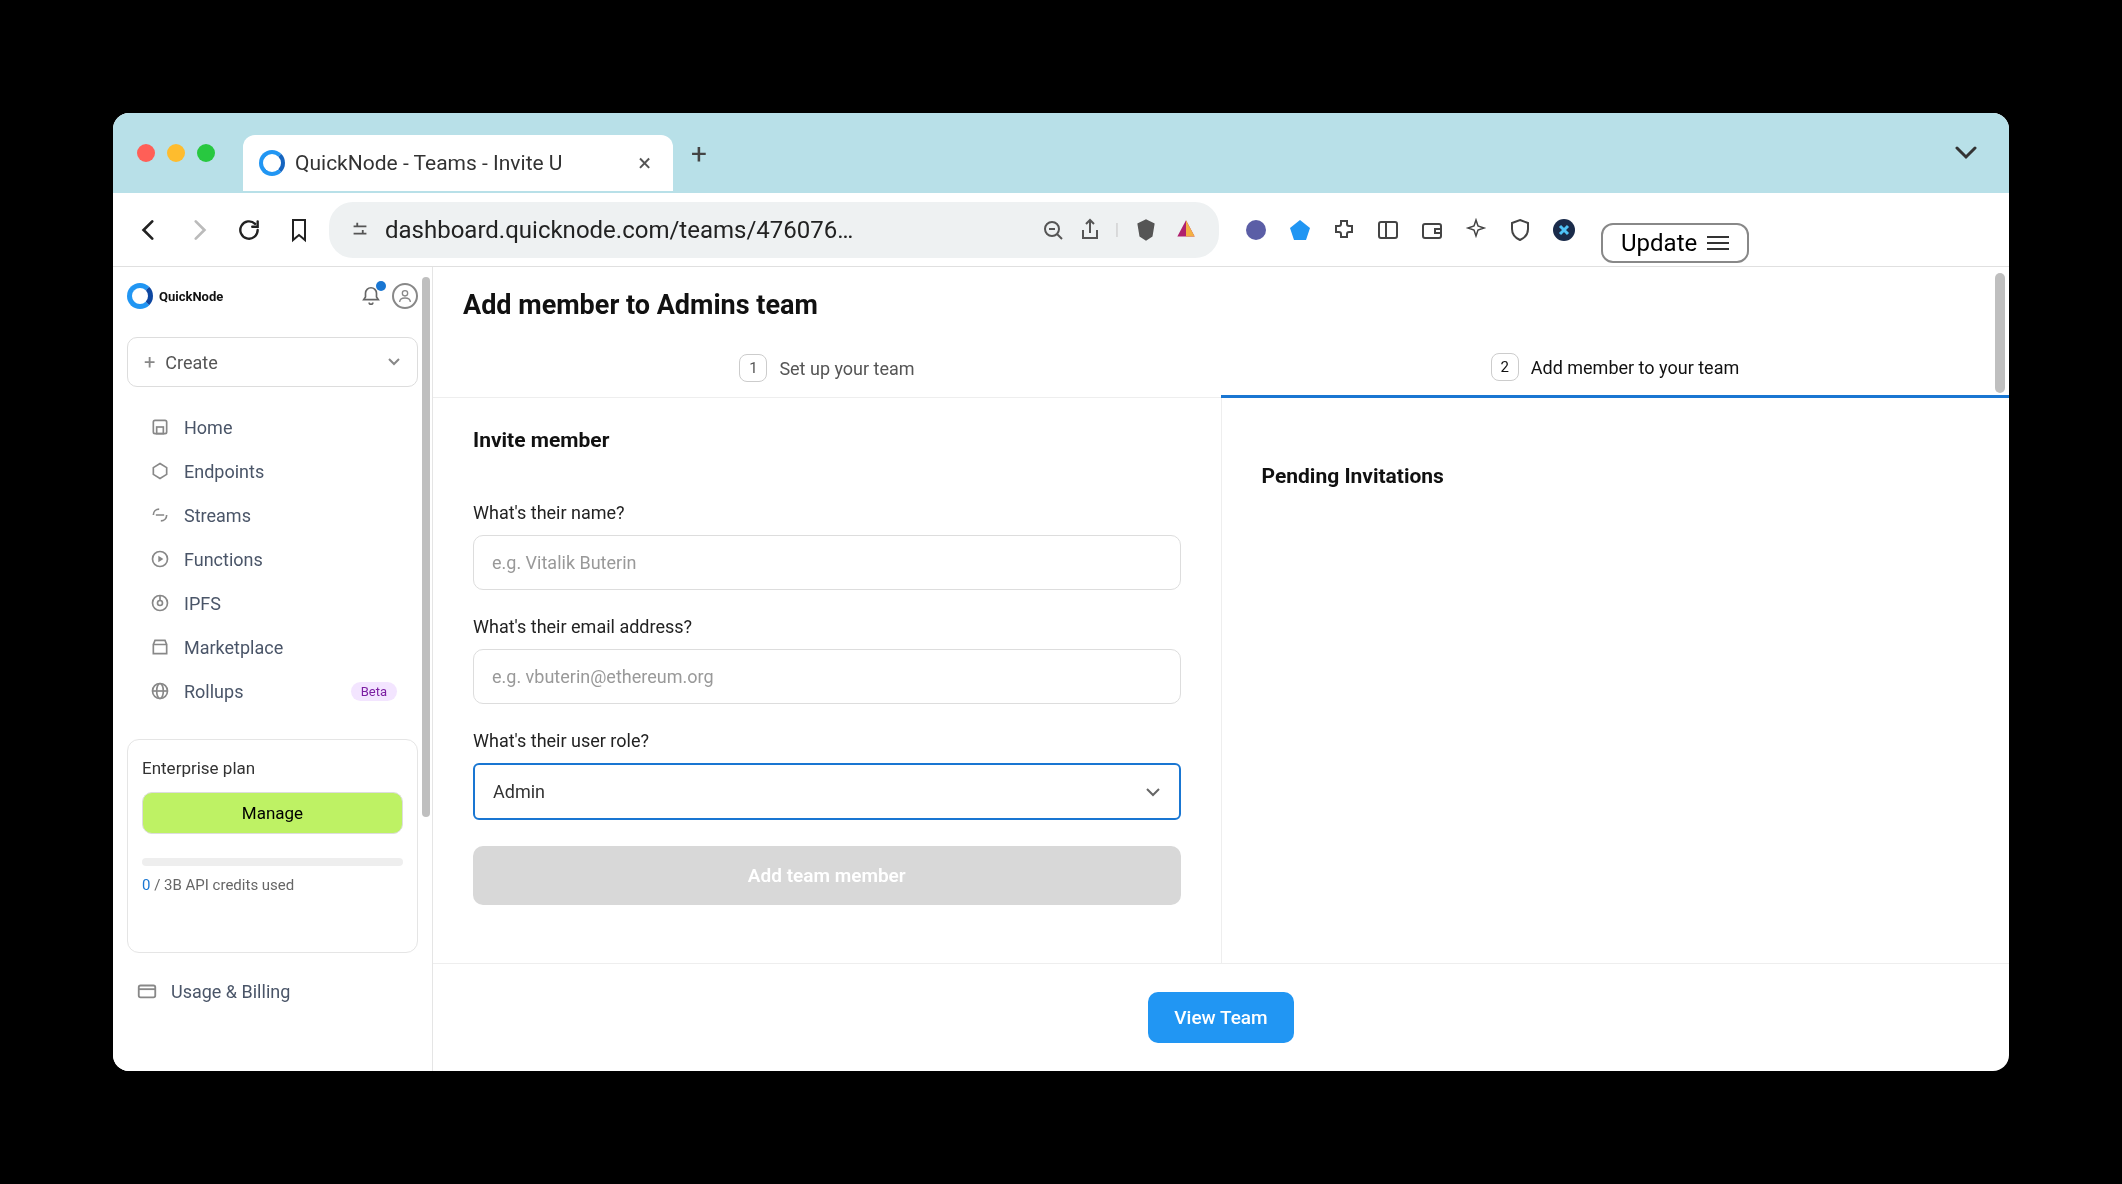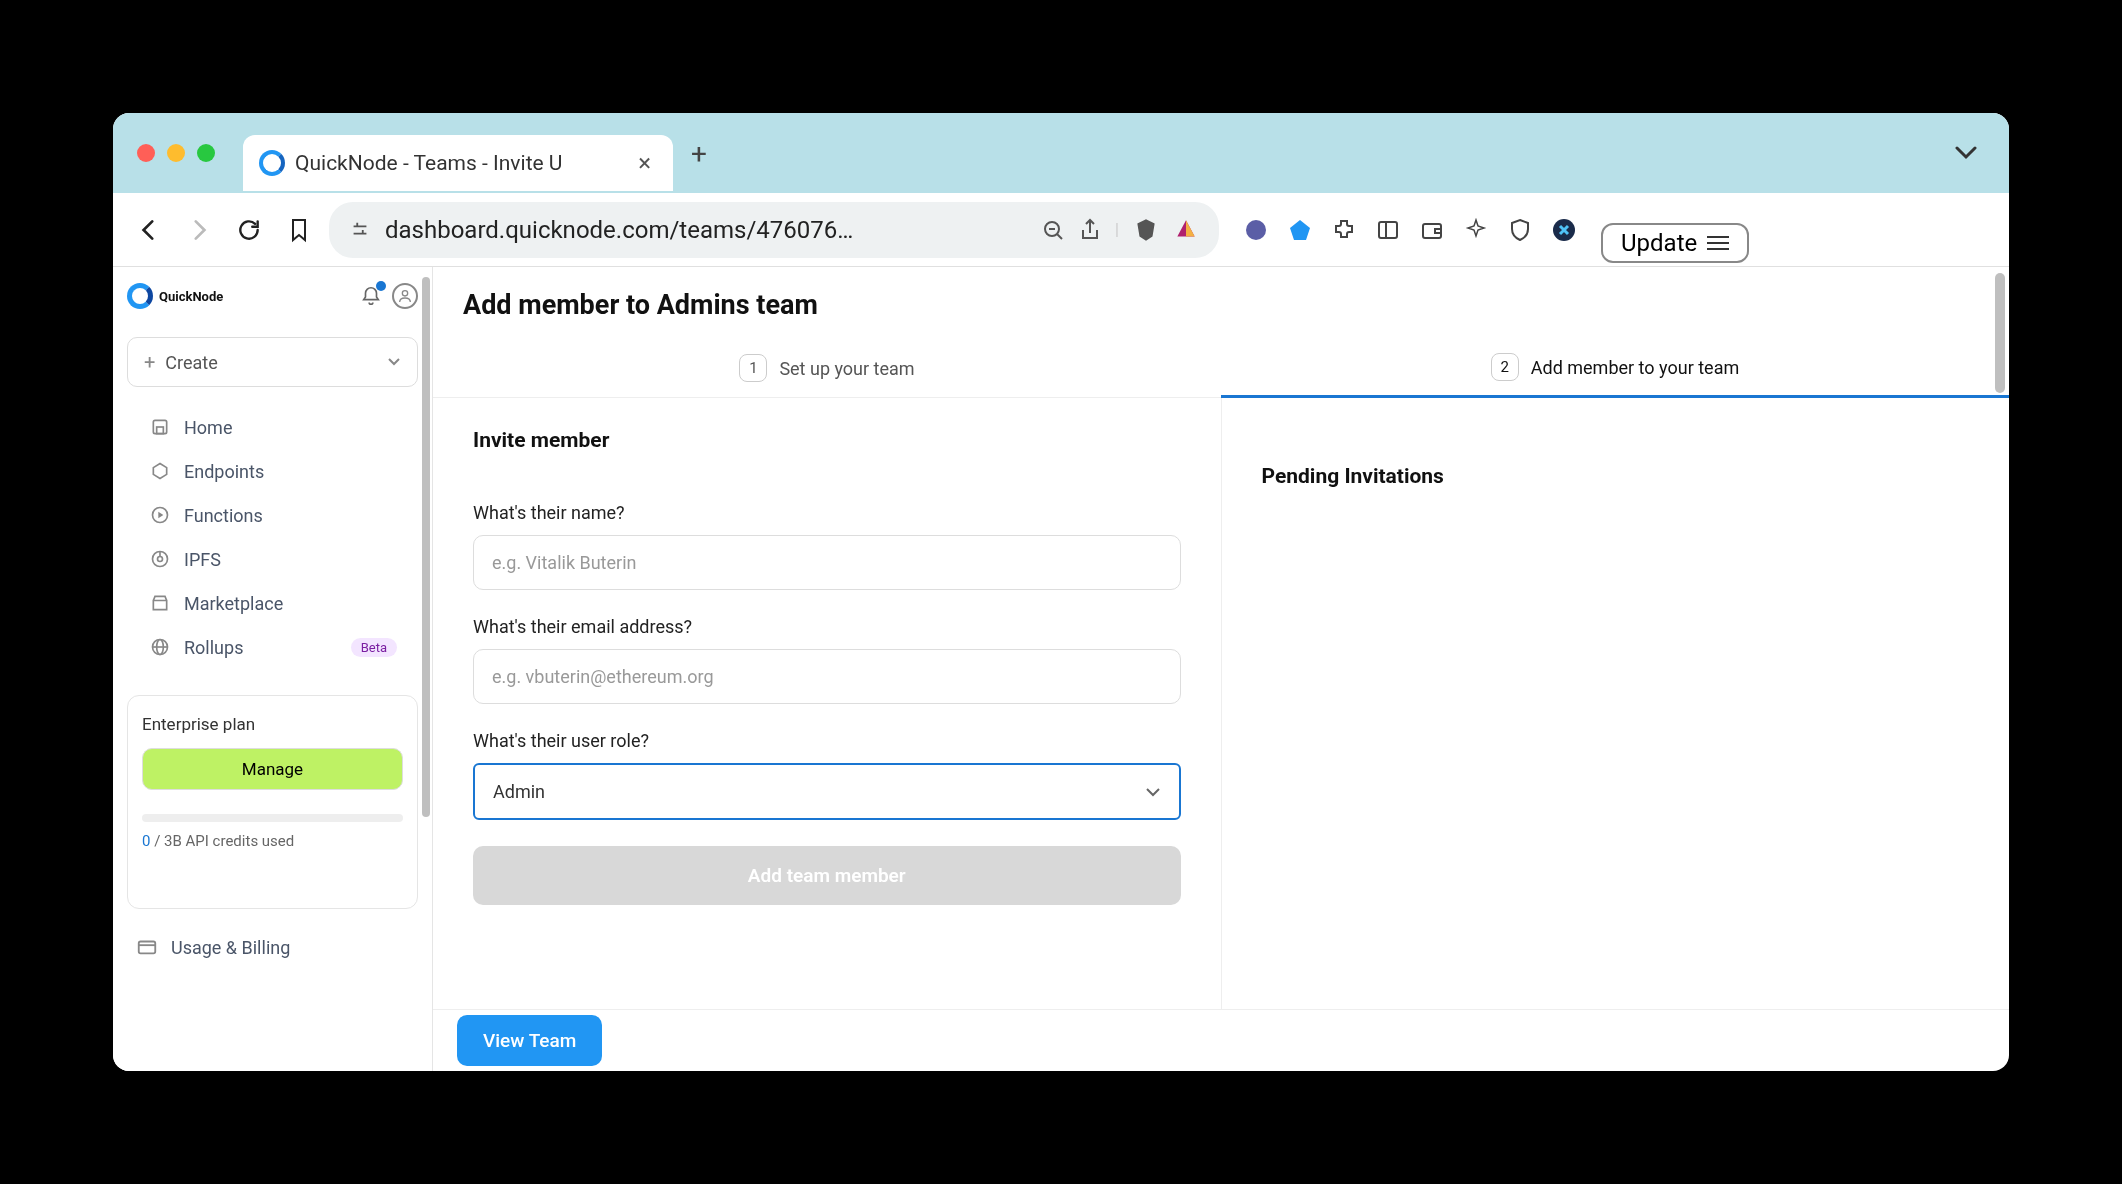--- a/index.html
+++ b/index.html
@@ -80,21 +80,21 @@
 .pending-title { font-size: 21px; font-weight: 700; color: #111; }
 
 .field { margin-bottom: 26px; }
 .field-label { font-size: 18px; color: #222; margin-bottom: 12px; display: block; }
 .field-input { width: 100%; border: 1px solid #ddd; border-radius: 10px; padding: 16px 18px; font-size: 18px; color: #333; }
 .field-input::placeholder { color: #999; }
 .field-select { width: 100%; border: 2px solid #1976d2; border-radius: 6px; padding: 16px 18px; font-size: 18px; color: #333; display: flex; justify-content: space-between; align-items: center; cursor: pointer; background: #fff; }
 
 .add-btn { width: 100%; background: #d8d8d8; color: #fff; border: none; border-radius: 10px; padding: 18px; font-size: 19px; font-weight: 600; cursor: not-allowed; }
 
-.footer { border-top: 1px solid #eee; padding: 5px 24px; display: flex; justify-content: flex-start; }
+.footer { border-top: 1px solid #eee; padding: 28px 24px; display: flex; justify-content: center; }
 .view-team-btn { background: #2196f3; color: #fff; border: none; border-radius: 10px; padding: 14px 26px; font-size: 19px; font-weight: 500; cursor: pointer; }
 
 svg { display: block; }
 </style>
 </head>
 <body>
 
 <div class="browser-window">
 
   <div class="browser-top">
@@ -261,20 +261,28 @@
             </span>
           <span>Home</span>
         </div>
         <div class="nav-item">
           <span class="nav-icon">
               <svg width="20" height="20" viewBox="0 0 24 24">
                 <polygon points="12,3 20,8 20,16 12,21 4,16 4,8" stroke="#888" stroke-width="2" fill="none"></polygon>
               </svg>
             </span>
           <span>Endpoints</span>
+        </div>
+        <div class="nav-item">
+          <span class="nav-icon">
+              <svg width="20" height="20" viewBox="0 0 24 24">
+                <path d="M4 12c0-4 3-7 7-7M20 12c0 4-3 7-7 7M7 12h10" stroke="#888" stroke-width="2" fill="none"></path>
+              </svg>
+            </span>
+          <span>Streams</span>
         </div>
         <div class="nav-item">
           <span class="nav-icon">
               <svg width="20" height="20" viewBox="0 0 24 24">
                 <circle cx="12" cy="12" r="9" stroke="#888" stroke-width="2" fill="none"></circle>
                 <polygon points="10,8 16,12 10,16" fill="#888"></polygon>
               </svg>
             </span>
           <span>Functions</span>
         </div>

